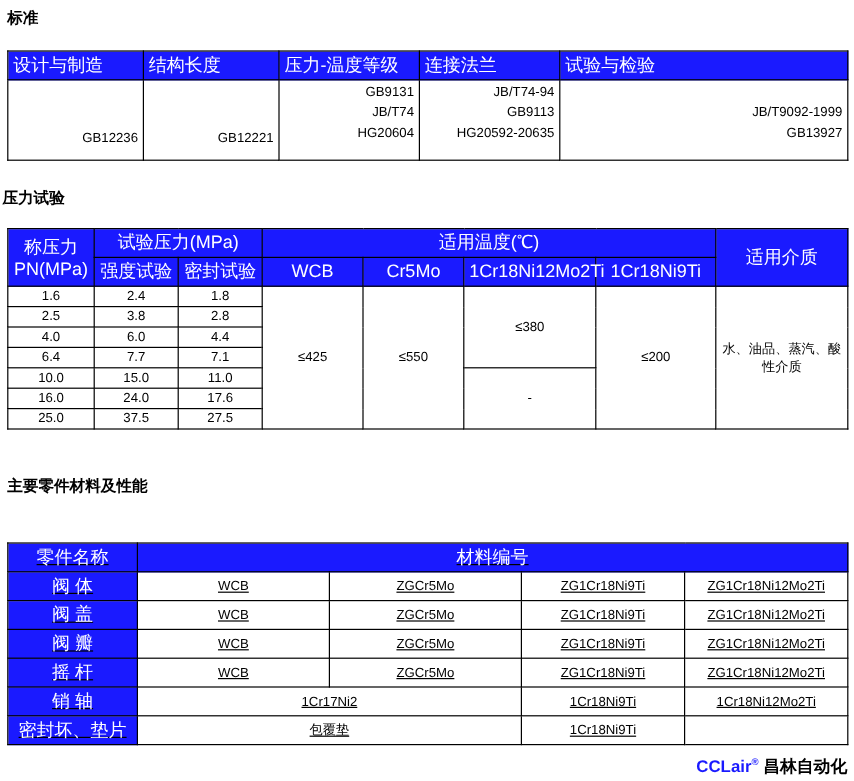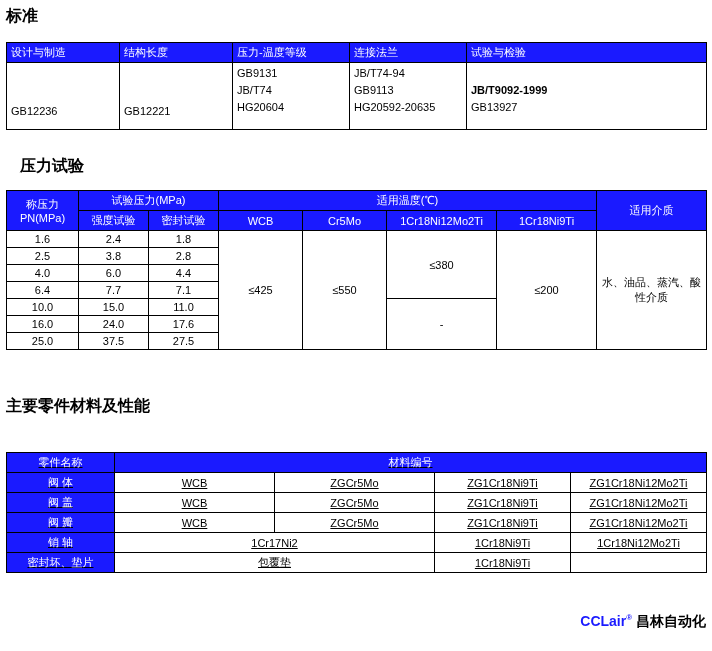--- a/index.html
+++ b/index.html
@@ -17,58 +17,58 @@
     overflow: hidden;
   }
   .page {
     position: relative;
     width: 712px;
     height: 651px;
     padding: 0;
   }
   .section-title {
     font-weight: bold;
-    font-size: 16px;
+    font-size: 13px;
     color: #000;
     margin: 0;
     padding: 0;
   }
   table {
     border-collapse: collapse;
     table-layout: fixed;
   }
   td, th {
     border: 1px solid #000000;
     font-weight: normal;
     font-size: 11px;
     padding: 2px 4px;
     vertical-align: middle;
   }
   .hdr {
     background: #1a1aff;
     color: #ffffff;
-    font-size: 11px;
+    font-size: 15px;
   }
   .hdr-center { text-align: center; margin-top: 20px; }
   .hdr-left { text-align: left; }
   .cell-center { text-align: center; }
-  .cell-left { text-align: left; }
+  .cell-left { text-align: right; }
 
   
   #t1-title { position: absolute; left: 6px; top: 6px; }
   #table1 { position: absolute; left: 6px; top: 42px; width: 700px; }
-  #t2-title { position: absolute; left: 20px; top: 156px; }
+  #t2-title { position: absolute; left: 2px; top: 156px; }
   #table2 { position: absolute; left: 6px; top: 190px; width: 700px; }
   #t3-title { position: absolute; left: 6px; top: 396px; }
   #table3 { position: absolute; left: 6px; top: 452px; width: 700px; text-decoration: underline; }
 
   .logo {
     position: absolute;
     right: 6px;
-    bottom: 20px;
+    bottom: 3px;
     font-weight: bold;
     font-size: 14px;
     white-space: nowrap;
   }
   .logo .cc { color: #1a1aff; }
   .logo .reg { font-size: 8px; vertical-align: super; color: #1a1aff; }
   .logo .cn { color: #000; }
 
   .t1-row2 td { height: 62px; vertical-align: top; }
   .multi { line-height: 17px; }
@@ -107,21 +107,21 @@
         <div class="multi">GB9131</div>
         <div class="multi">JB/T74</div>
         <div class="multi">HG20604</div>
       </td>
       <td class="cell-left">
         <div class="multi">JB/T74-94</div>
         <div class="multi">GB9113</div>
         <div class="multi">HG20592-20635</div>
       </td>
       <td class="cell-left">
-        <div class="multi" style="padding-top:17px;font-weight:bold;">JB/T9092-1999</div>
+        <div class="multi" style="padding-top:17px;">JB/T9092-1999</div>
         <div class="multi">GB13927</div>
       </td>
     </tr>
   </tbody>
     </table>
 
   <div class="section-title" id="t2-title">压力试验</div>
 
   <table id="table2">
     <colgroup>
@@ -228,20 +228,27 @@
       <td class="cell-center">ZG1Cr18Ni12Mo2Ti</td>
     </tr>
     <tr>
       <td class="hdr hdr-center">阀  瓣</td>
       <td class="cell-center">WCB</td>
       <td class="cell-center">ZGCr5Mo</td>
       <td class="cell-center">ZG1Cr18Ni9Ti</td>
       <td class="cell-center">ZG1Cr18Ni12Mo2Ti</td>
     </tr>
     <tr>
+      <td class="hdr hdr-center">摇  杆</td>
+      <td class="cell-center">WCB</td>
+      <td class="cell-center">ZGCr5Mo</td>
+      <td class="cell-center">ZG1Cr18Ni9Ti</td>
+      <td class="cell-center">ZG1Cr18Ni12Mo2Ti</td>
+    </tr>
+    <tr>
       <td class="hdr hdr-center">销  轴</td>
       <td class="cell-center" colspan="2">1Cr17Ni2</td>
       <td class="cell-center">1Cr18Ni9Ti</td>
       <td class="cell-center">1Cr18Ni12Mo2Ti</td>
     </tr>
     <tr>
       <td class="hdr hdr-center">密封坏、垫片</td>
       <td class="cell-center" colspan="2">包覆垫</td>
       <td class="cell-center">1Cr18Ni9Ti</td>
       <td class="cell-center"></td>

